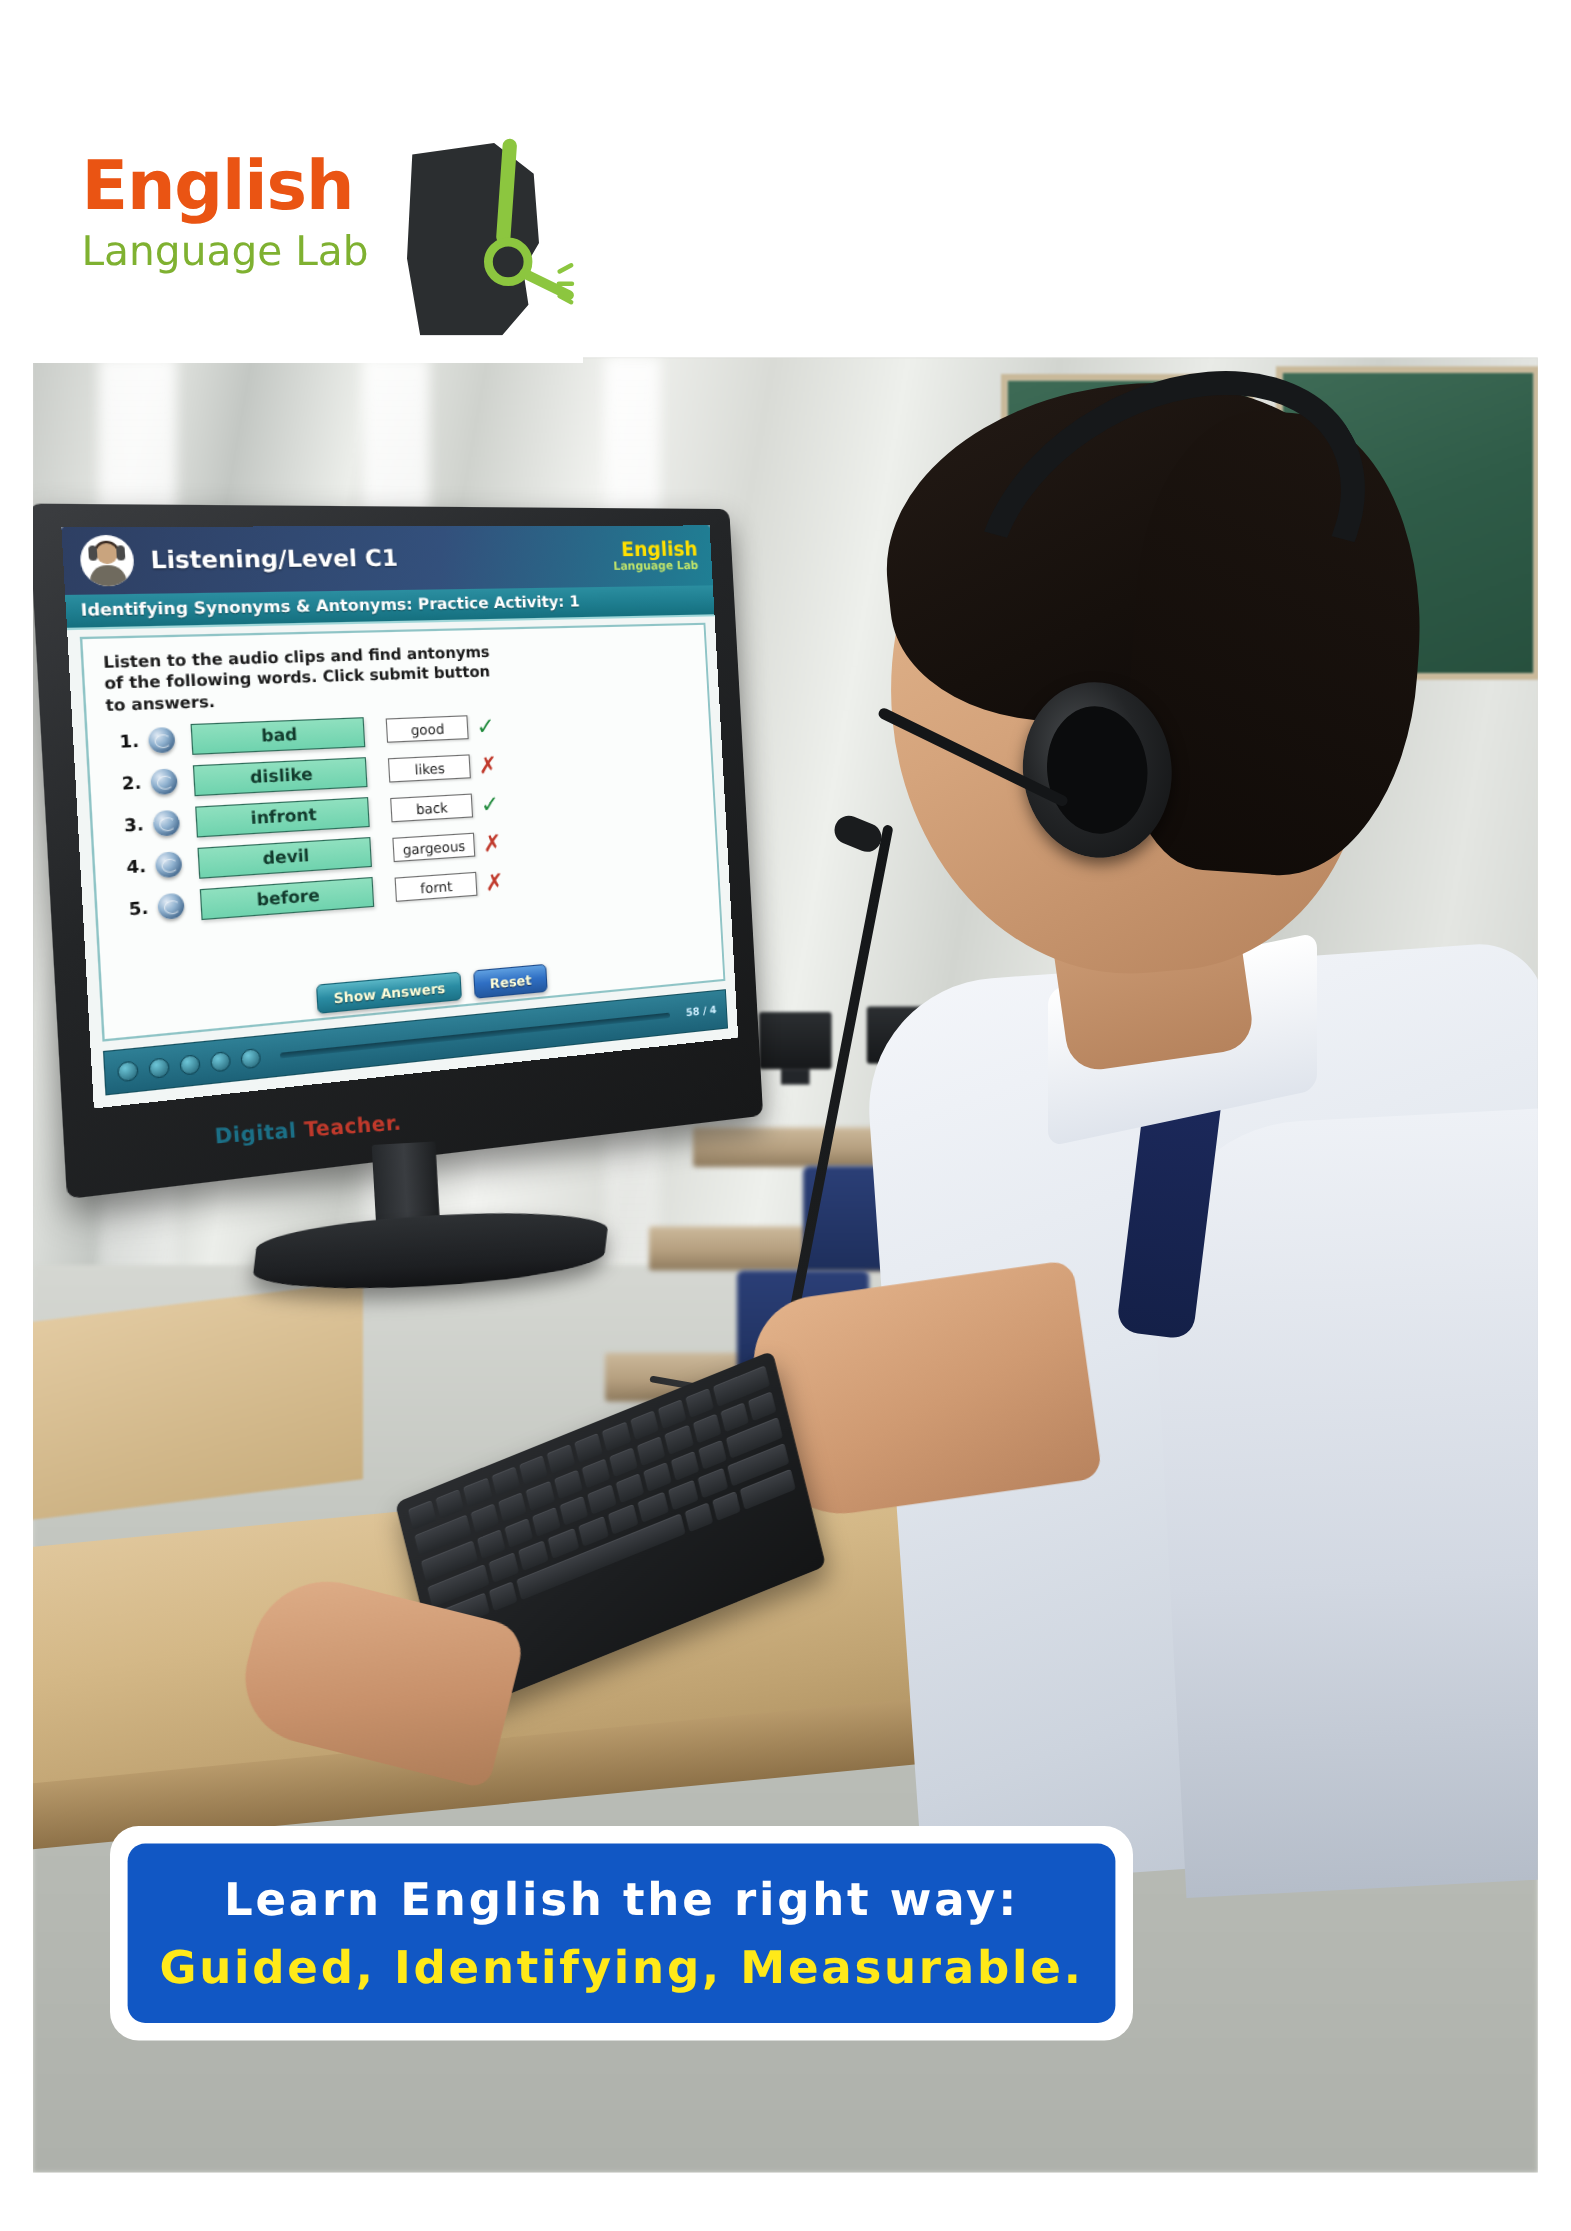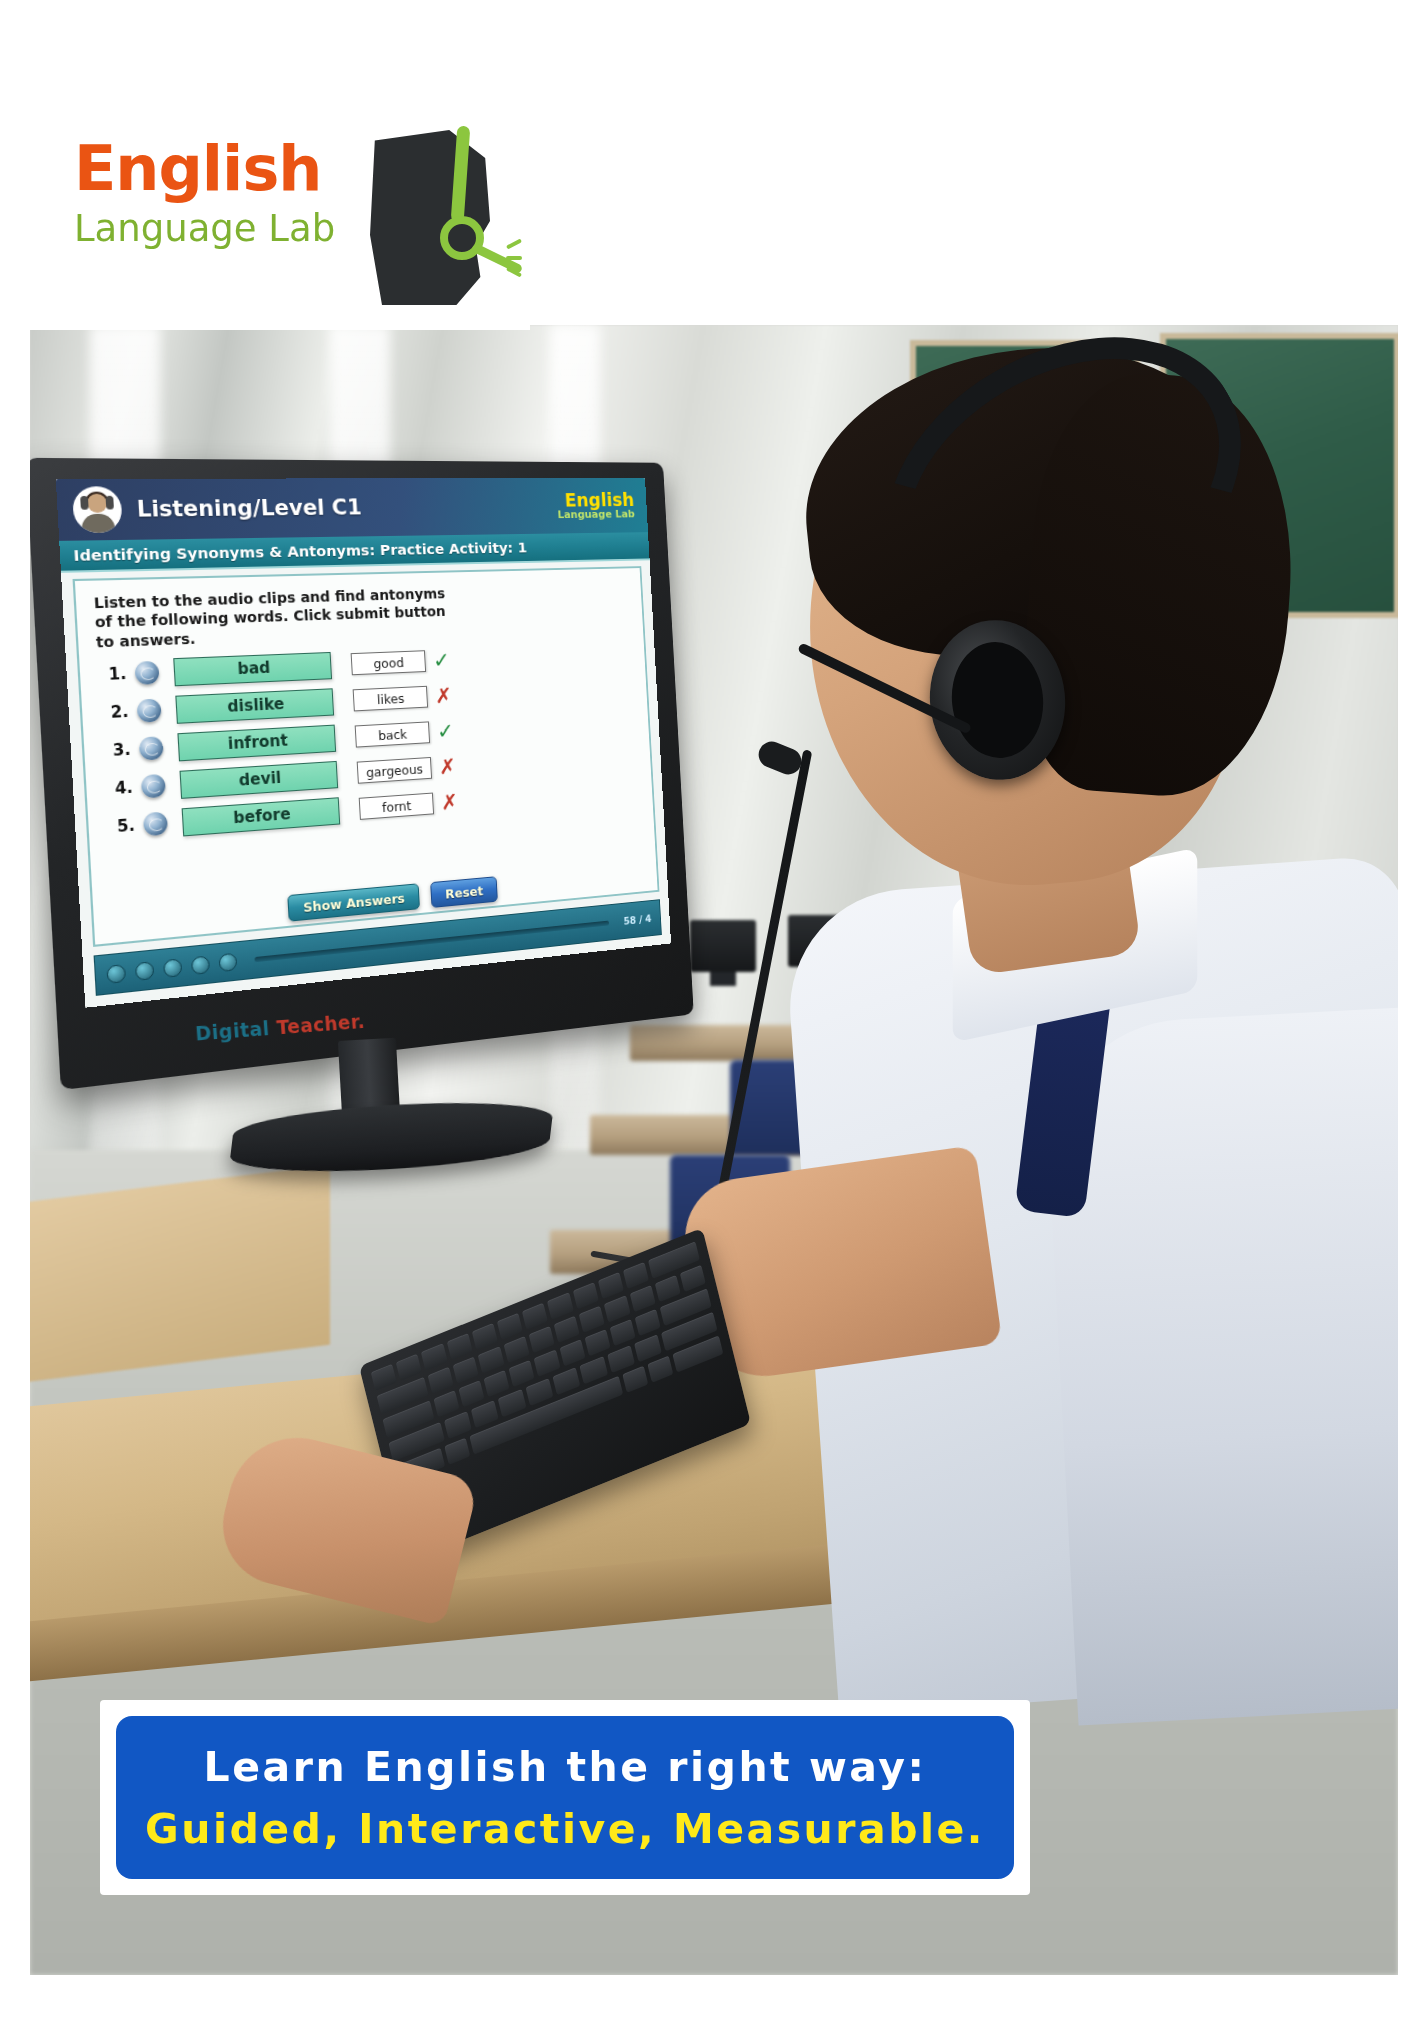--- a/index.html
+++ b/index.html
@@ -451,24 +451,24 @@
   .logo-head .spark i {
     position: absolute; display: block; width: 16px; height: 4px;
     background: #8cc63f; border-radius: 2px;
   }
   .logo-head .spark i:nth-child(1) { top: 0; transform: rotate(-28deg); }
   .logo-head .spark i:nth-child(2) { top: 14px; }
   .logo-head .spark i:nth-child(3) { top: 28px; transform: rotate(28deg); }
 
   
   .banner-wrap {
-    position: absolute; left: 100px; top: 1700px;
+    position: absolute; left: 100px; top: 1660px;
     width: 930px; height: 195px;
     background: #ffffff;
-    border-radius: 4px;
+    border-radius: 26px;
     padding: 16px;
     z-index: 20;
   }
   .banner {
     width: 100%; height: 100%;
     background: #1157c4;
     border-radius: 16px;
     display: flex; flex-direction: column;
     align-items: center; justify-content: center;
     gap: 14px;
@@ -716,17 +716,17 @@
           <i></i>
           <i></i>
           <i></i>
         </div>
     </div>
   </div>
 
   <div class="banner-wrap">
     <div class="banner">
       <div class="banner-l1">Learn English the right way:</div>
-      <div class="banner-l2">Guided, Interactive, Measurable.</div>
+      <div class="banner-l2">Guided, Identifying, Measurable.</div>
     </div>
   </div>
 
 </div>
 
 </body></html>

